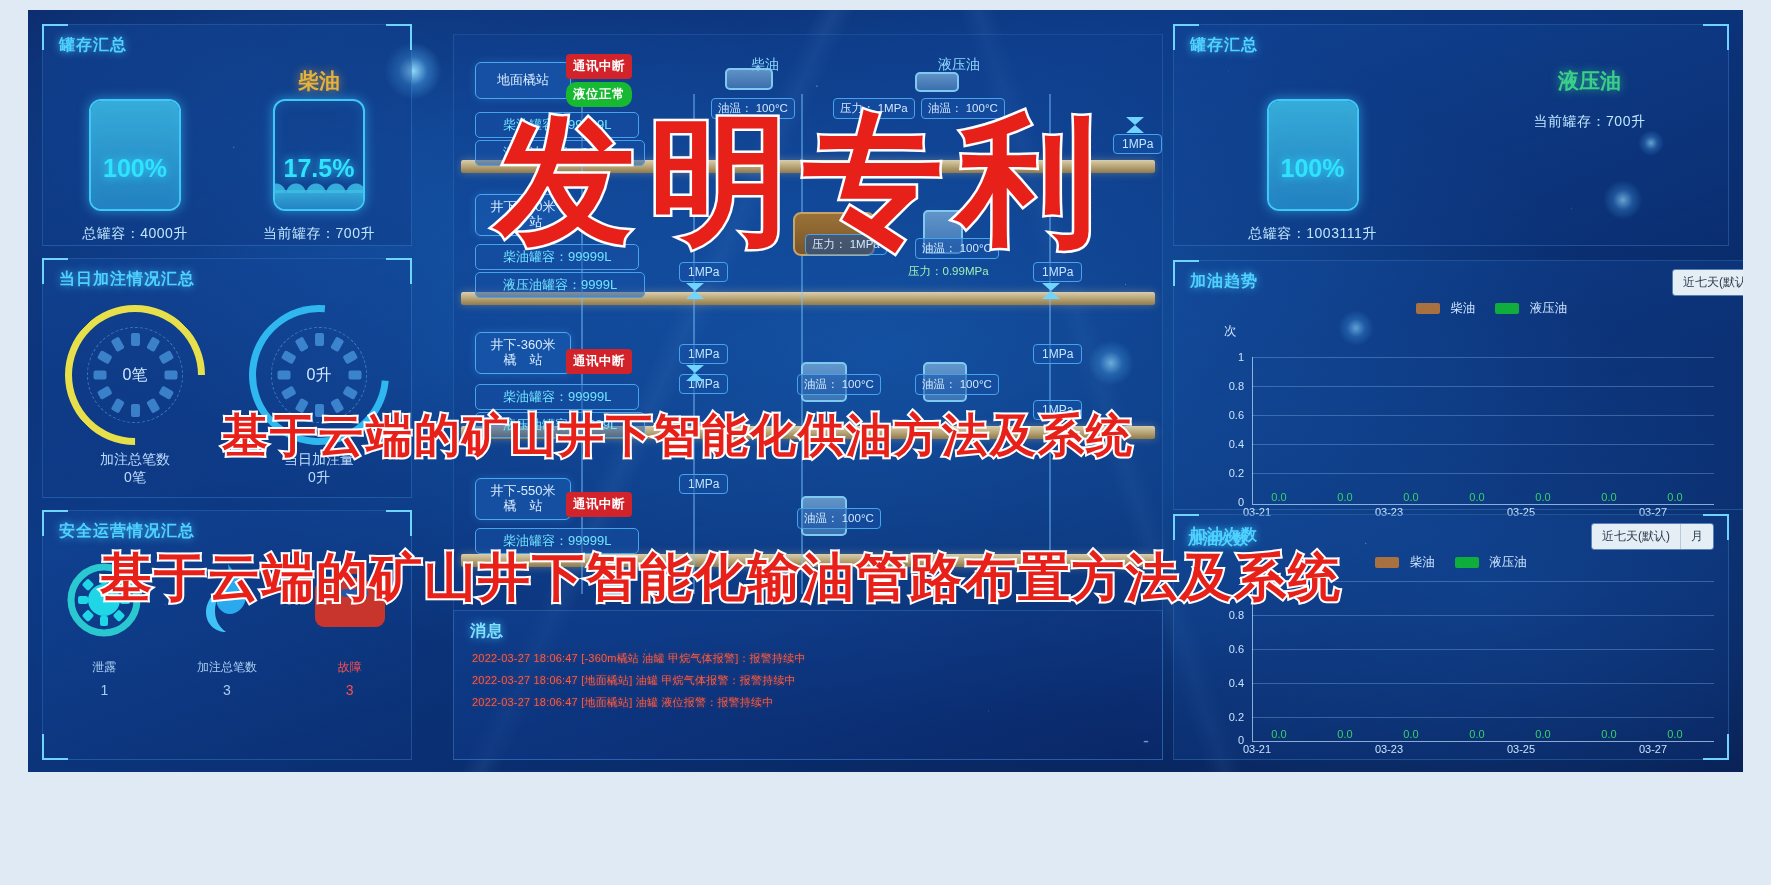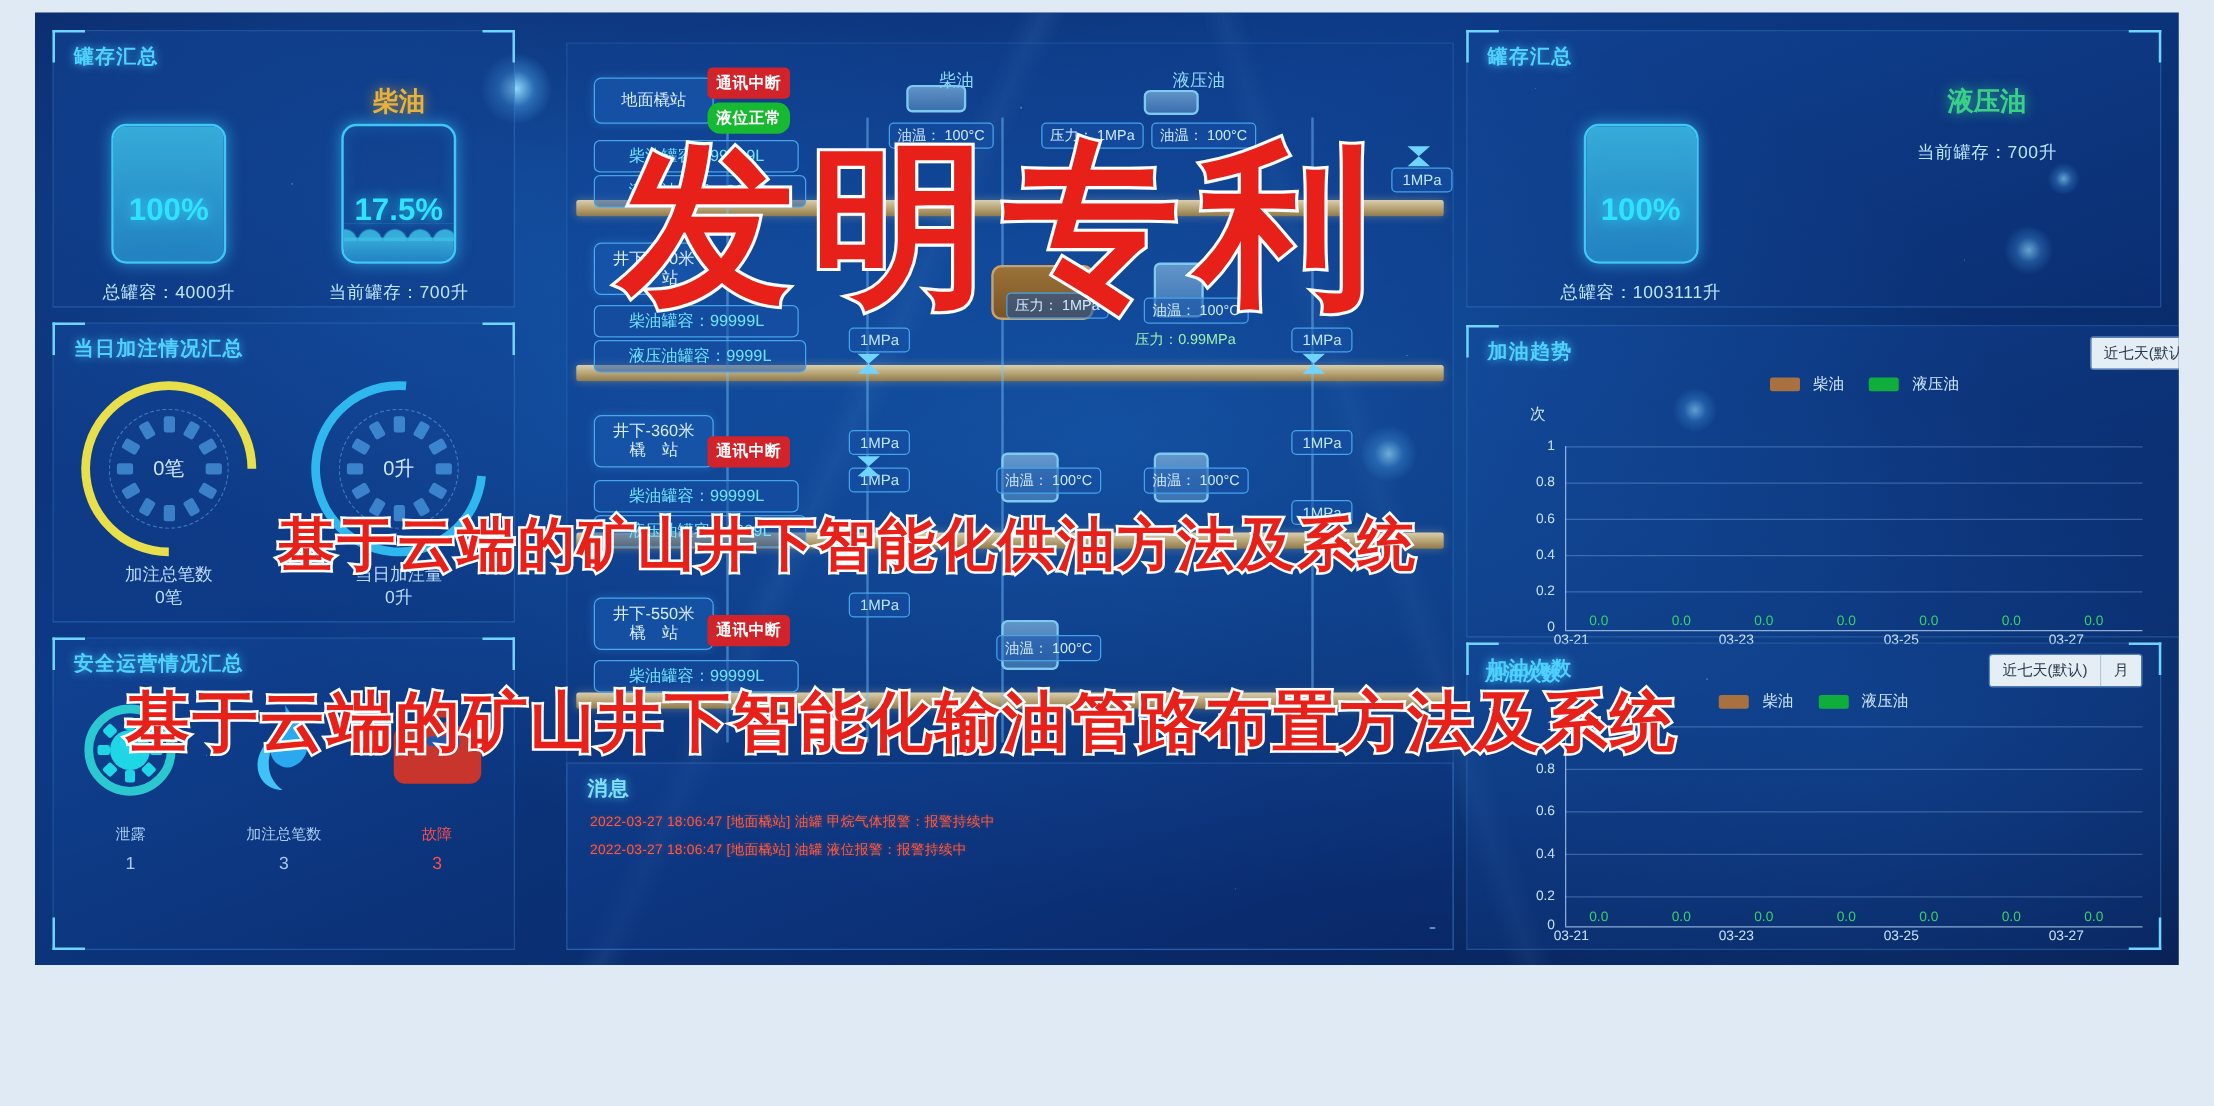--- a/index.html
+++ b/index.html
@@ -401,20 +401,21 @@
           <path d="M1 1 L19 1 L10 9 Z M1 17 L19 17 L10 9 Z" fill="#6fd4ff"></path>
         </svg>
     </div>
 
     <div class="minus">-</div>
   </div>
 
   <div id="msgbox">
     <div class="ptitle">消息</div>
     <div class="msg-list">
+      <div class="msg-item">2022-03-27 18:06:47 [-360m橇站 油罐 甲烷气体报警]：报警持续中</div>
       <div class="msg-item">2022-03-27 18:06:47 [地面橇站] 油罐 甲烷气体报警：报警持续中</div>
       <div class="msg-item">2022-03-27 18:06:47 [地面橇站] 油罐 液位报警：报警持续中</div>
     </div>
   </div>
 
   <div class="panel" style="left:1145px; top:14px; width:556px; height:222px;">
     <span class="corner tl"></span>
     <span class="corner tr"></span>
     <div class="ptitle">罐存汇总</div>
     <div class="tank-row">

